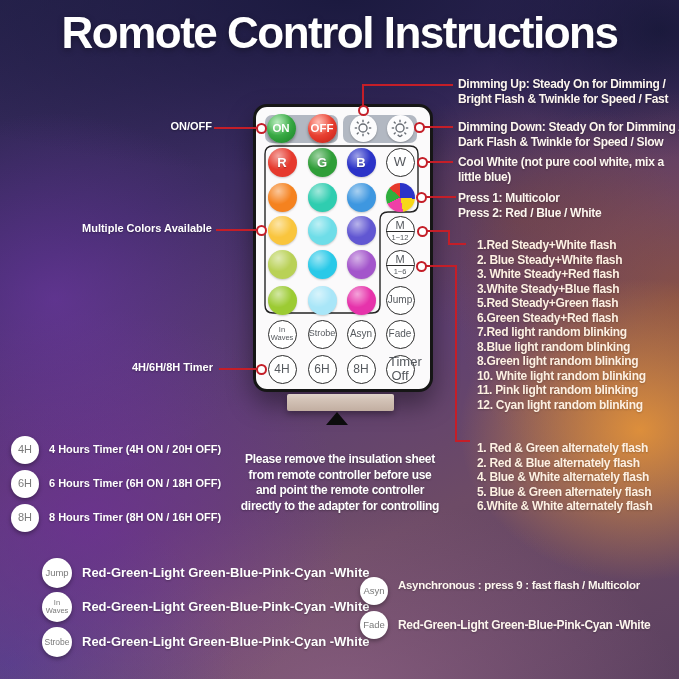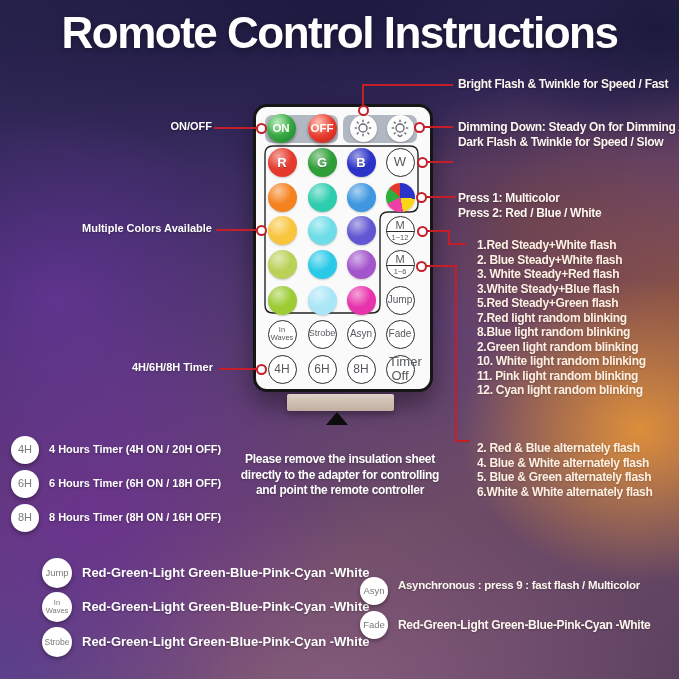--- a/index.html
+++ b/index.html
@@ -210,48 +210,53 @@
   <span class="anchor" style="left:416.5px;top:156.5px;"></span>
   <span class="anchor" style="left:415.5px;top:191.5px;"></span>
   <span class="anchor" style="left:416.5px;top:225.5px;"></span>
   <span class="anchor" style="left:415.5px;top:260.5px;"></span>
 
   <div class="lbl" style="right:467px;top:120px;">ON/OFF</div>
   <div class="lbl" style="right:467px;top:222px;">Multiple Colors Available</div>
   <div class="lbl" style="right:466px;top:361px;">4H/6H/8H Timer</div>
 
   <div class="ann" style="left:458px;top:77px;">
+    <div>Dimming Up: Steady On for Dimming /</div>
     <div>Bright Flash &amp; Twinkle for Speed / Fast</div>
   </div>
   <div class="ann" style="left:458px;top:120px;">
     <div>Dimming Down: Steady On for Dimming /</div>
     <div>Dark Flash &amp; Twinkle for Speed / Slow</div>
   </div>
   <div class="ann" style="left:458px;top:155px;">
+    <div>Cool White (not pure cool white, mix a</div>
+    <div>little blue)</div>
   </div>
   <div class="ann" style="left:458px;top:191px;">
     <div>Press 1: Multicolor</div>
     <div>Press 2: Red / Blue / White</div>
   </div>
 
   <div class="list" style="left:477px;top:238px;">
     <div>1.Red Steady+White flash</div>
     <div>2. Blue Steady+White flash</div>
     <div>3. White Steady+Red flash</div>
     <div>3.White Steady+Blue flash</div>
     <div>5.Red Steady+Green flash</div>
+    <div>6.Green Steady+Red flash</div>
     <div>7.Red light random blinking</div>
     <div>8.Blue light random blinking</div>
-    <div>2.Green light random blinking</div>
+    <div>8.Green light random blinking</div>
     <div>10. White light random blinking</div>
     <div>11. Pink light random blinking</div>
     <div>12. Cyan light random blinking</div>
   </div>
 
   <div class="list" style="left:477px;top:441px;">
+    <div>1. Red &amp; Green alternately flash</div>
     <div>2. Red &amp; Blue alternately flash</div>
     <div>4. Blue &amp; White alternately flash</div>
     <div>5. Blue &amp; Green alternately flash</div>
     <div>6.White &amp; White alternately flash</div>
   </div>
 
   <div class="abs" style="left:11px;top:436px;">
     <div style="position:relative;height:34px;">
       <span class="legend-circ" style="position:absolute;left:0;top:0;width:28px;height:28px;font-size:11px;">4H</span>
       <span class="lbl" style="left:38px;top:7px;">4 Hours Timer (4H ON / 20H OFF)</span>
@@ -261,22 +266,23 @@
       <span class="lbl" style="left:38px;top:7px;">6 Hours Timer (6H ON / 18H OFF)</span>
     </div>
     <div style="position:relative;height:34px;">
       <span class="legend-circ" style="position:absolute;left:0;top:0;width:28px;height:28px;font-size:11px;">8H</span>
       <span class="lbl" style="left:38px;top:7px;">8 Hours Timer (8H ON / 16H OFF)</span>
     </div>
   </div>
 
   <div class="note">
     <div>Please remove the insulation sheet</div>
+    <div>from remote controller before use</div>
+    <div>and point the remote controller</div>
     <div>directly to the adapter for controlling</div>
-    <div>and point the remote controller</div>
   </div>
 
   <span class="legend-circ" style="position:absolute;left:42px;top:558px;width:30px;height:30px;font-size:9.5px;">Jump</span>
   <span class="lbl" style="left:82px;top:565px;font-size:13px;">Red-Green-Light Green-Blue-Pink-Cyan -White</span>
 
   <span class="legend-circ" style="position:absolute;left:42px;top:592px;width:30px;height:30px;font-size:7.5px;">
       <span style="width:26px;text-align:center;">In Waves</span>
     </span>
   <span class="lbl" style="left:82px;top:599px;font-size:13px;">Red-Green-Light Green-Blue-Pink-Cyan -White</span>
 

